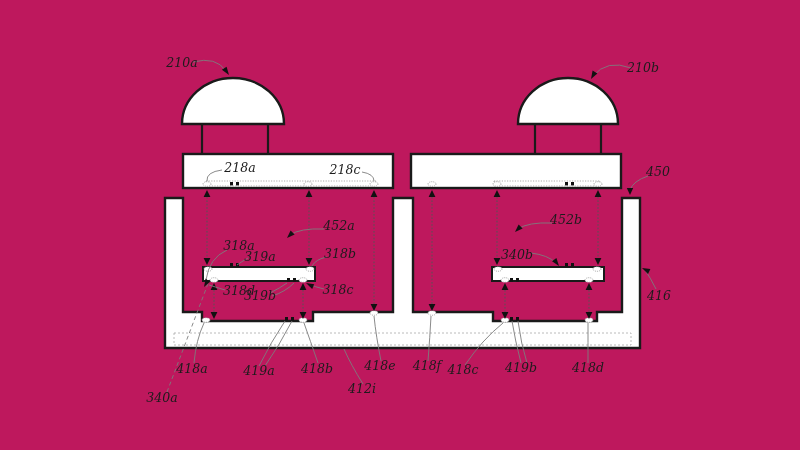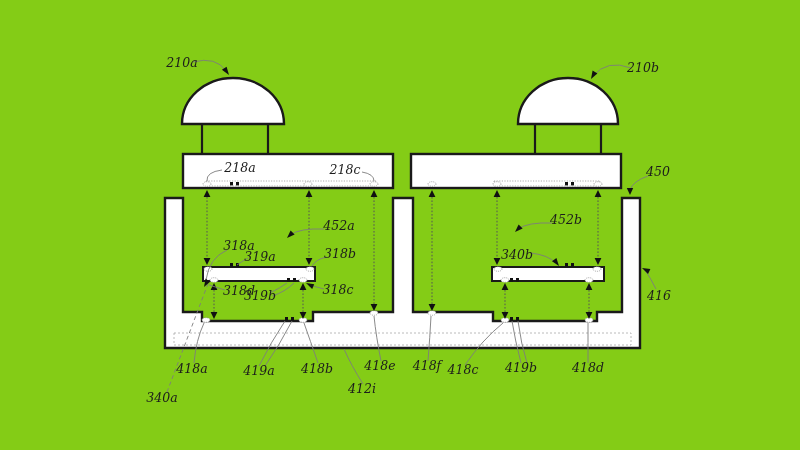--- a/index.html
+++ b/index.html
@@ -1,16 +1,16 @@
 <!DOCTYPE html>
 <html><head>
 <meta charset="utf-8">
 <style>
   html,body{margin:0;padding:0;background:#ffffff;}
-  .canvas{width:800px;height:450px;position:relative;background:#84cc16;overflow:hidden;
+  .canvas{width:800px;height:450px;position:relative;background:#be185d;overflow:hidden;
           font-family:"DejaVu Serif","Liberation Serif",serif;}
   svg{display:block;}
   .ref-label{font-family:"DejaVu Serif","Liberation Serif",serif;font-style:italic;
              font-size:12.5px;fill:#1c1c1c;}
 </style>
 </head>
 <body>
 
 <div class="canvas">
 <svg width="800" height="450" viewBox="0 0 800 450">

